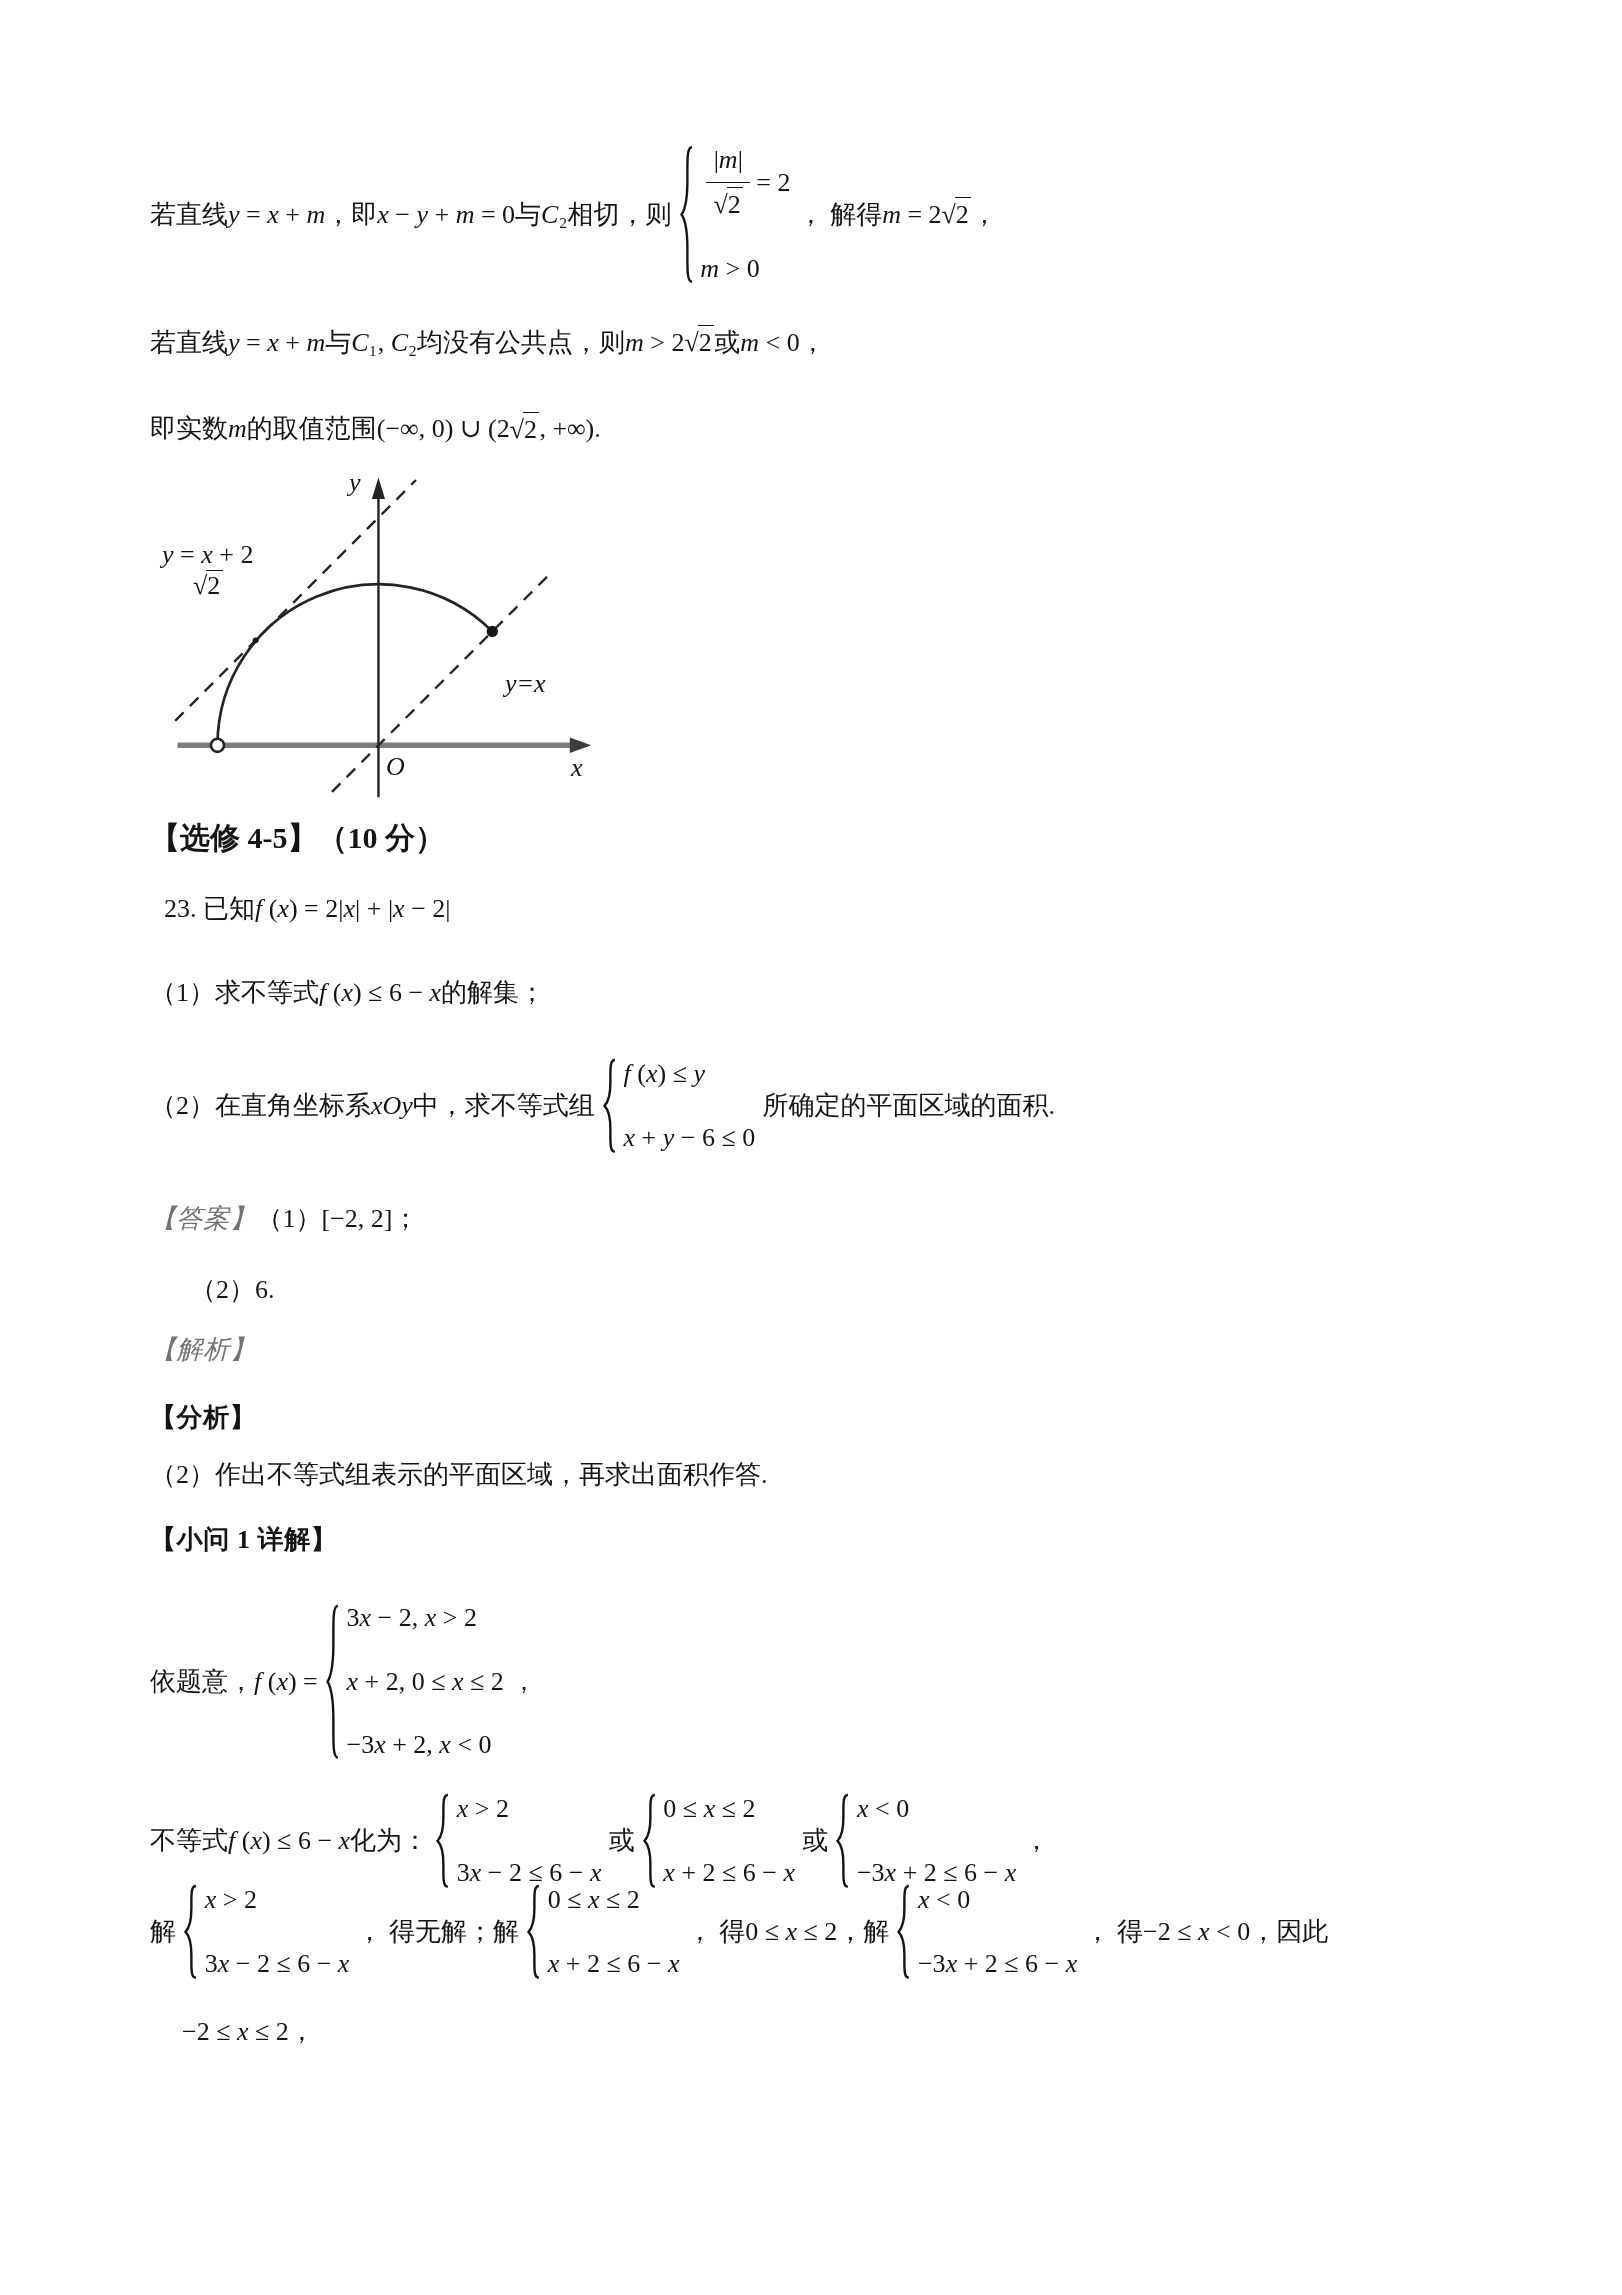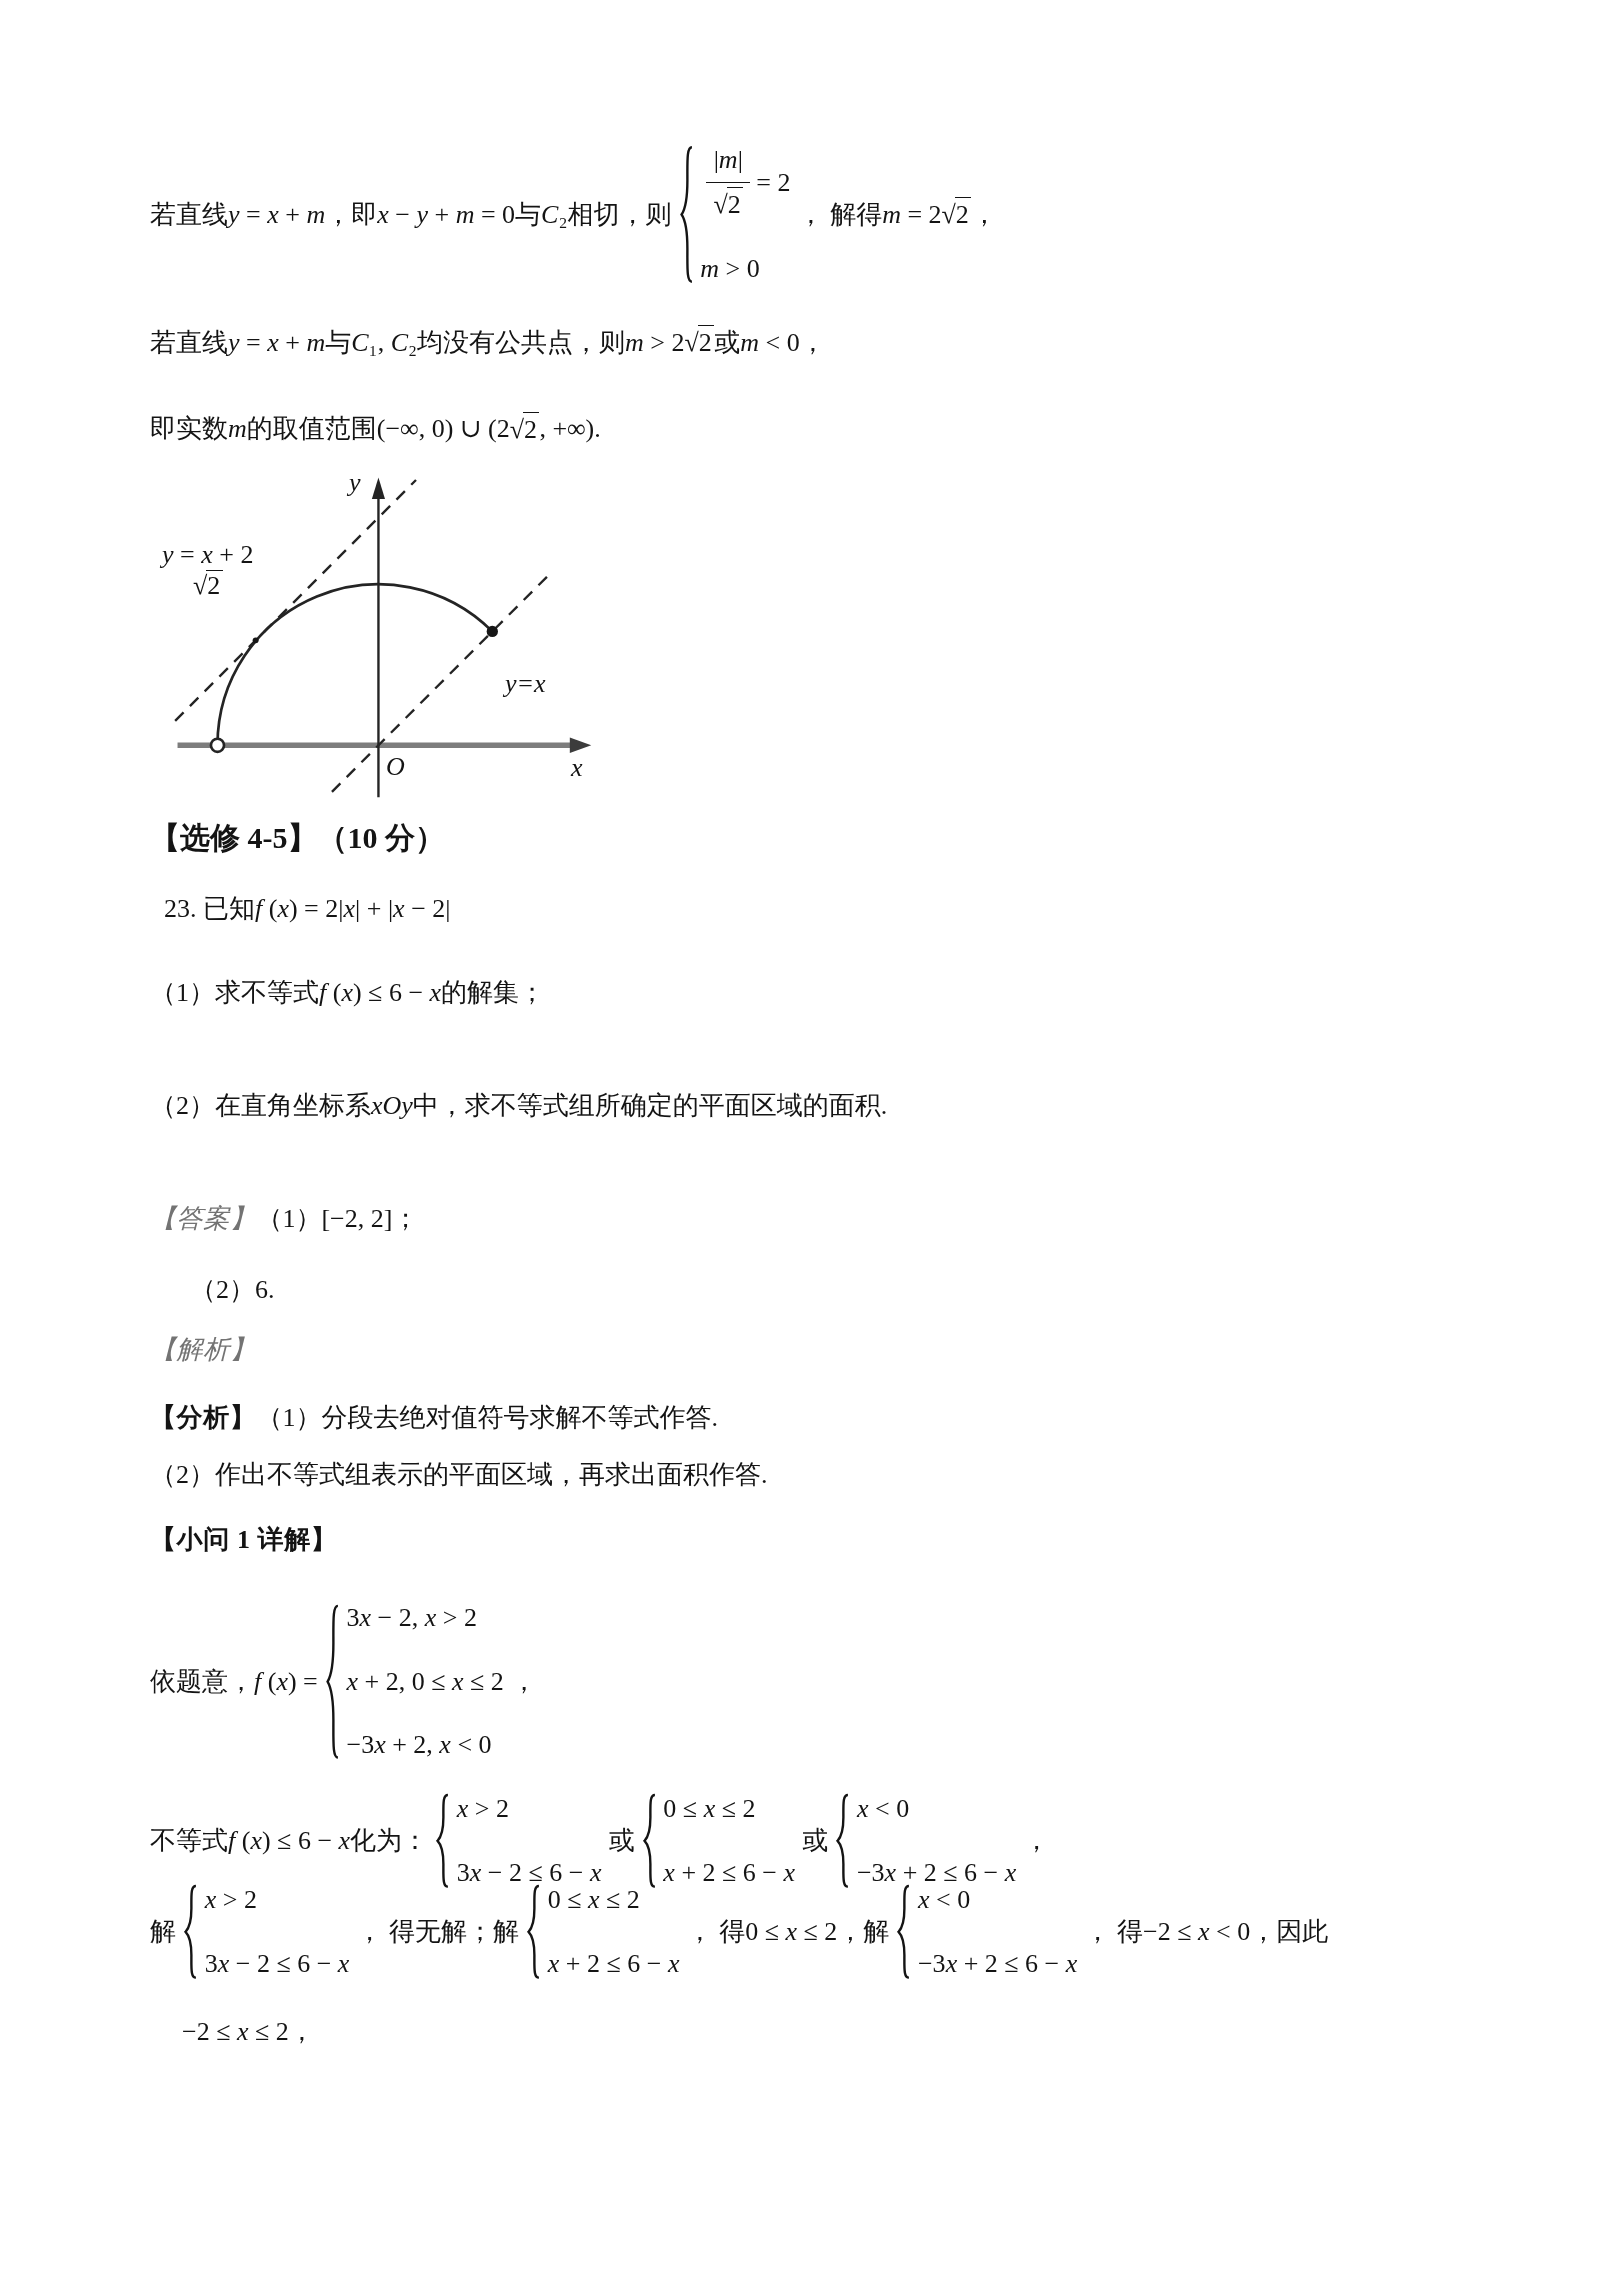--- a/index.html
+++ b/index.html
@@ -171,37 +171,49 @@
   </div>
 <div class="par" id="q1">
     <span class="tx">（1）求不等式 </span>
     <span class="mt"><span class="mi">f</span><span class="mo"> (</span><span class="mi">x</span><span class="mo">) ≤ 6 − </span><span class="mi">x</span></span>
     <span class="tx"> 的解集；</span>
   </div>
 <div class="par" id="q2">
     <span class="tx">（2）在直角坐标系 </span>
     <span class="mt"><span class="mi">xOy</span></span>
     <span class="tx"> 中，求不等式组</span>
+    <span class="cases">
+      <svg viewBox="0 0 24 100" preserveAspectRatio="none" class="bracesvg">
+        <path d="M20 3 C12 3 13 12 13 26 C13 40 10 46 4 50 C10 54 13 60 13 74 C13 88 12 97 20 97" fill="none" stroke="#141414" stroke-width="2.4" vector-effect="non-scaling-stroke"></path>
+      </svg>
+      <span class="crows">
+        <div class="crow">
+          <span class="mt"><span class="mi">f</span><span class="mo"> (</span><span class="mi">x</span><span class="mo">) ≤ </span><span class="mi">y</span></span>
+        </div>
+        <div class="crow">
+          <span class="mt"><span class="mi">x</span><span class="mo"> + </span><span class="mi">y</span><span class="mo"> − 6 ≤ 0</span></span>
+        </div>
+      </span>
+    </span>
     <span class="tx">所确定的平面区域的面积.</span>
   </div>
 <div class="par" id="ans">
     <span class="lb blue">【答案】</span>
     <span class="tx">（1）</span>
     <span class="mt"><span class="mo">[−2, 2]</span></span>
     <span class="tx">；</span>
   </div>
 <div class="par" id="ans2">
     <span class="tx">（2）6.</span>
   </div>
 <div class="par" id="jiexi">
     <span class="lb blue">【解析】</span>
   </div>
 <div class="par" id="fenxi">
     <span class="lb black">【分析】</span>
-    <span class="tx">（1）分段去绝对值符号求解不等式作答.</span>
   </div>
 <div class="par" id="fenxi2">
     <span class="tx">（2）作出不等式组表示的平面区域，再求出面积作答.</span>
   </div>
 <div class="par" id="detail1">
     <span class="lb black">【小问 1 详解】</span>
   </div>
 <div class="par" id="yiti">
     <span class="tx">依题意， </span>
     <span class="mt"><span class="mi">f</span><span class="mo"> (</span><span class="mi">x</span><span class="mo">) =</span></span>

